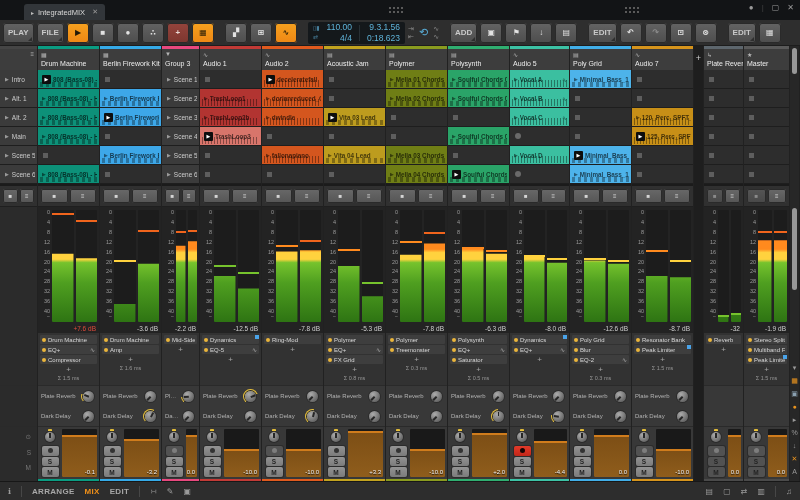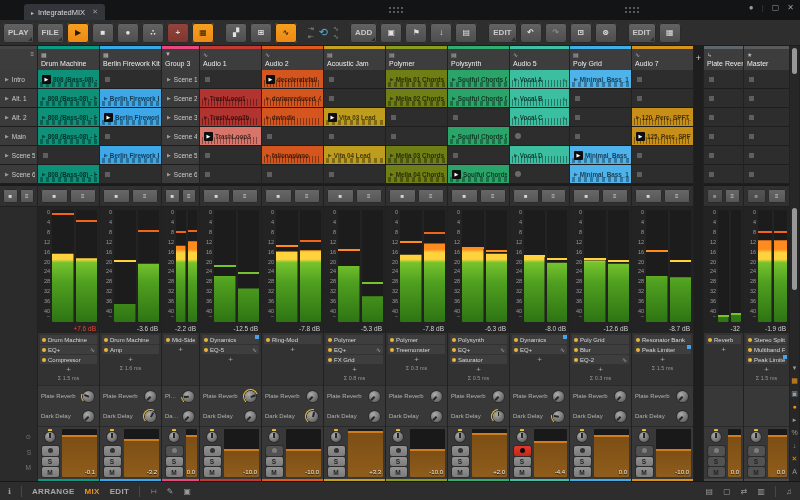--- a/index.html
+++ b/index.html
@@ -137,20 +137,35 @@
     <div class="tbtn">■</div>
     <div class="tbtn">●</div>
     <div class="tbtn">∴</div>
     <div class="tbtn red">+</div>
     <div class="tbtn orange">▦</div>
     <div class="tgap"></div>
     <div class="tbtn">▞</div>
     <div class="tbtn">⊞</div>
     <div class="tbtn orange">∿</div>
     <div class="tgap"></div>
+    <div class="disp">
+      <div class="mini">
+          <span>▯▮</span>
+          <span>⇄</span>
+        </div>
+      <div class="num">
+        <span>110.00</span>
+        <span>4/4</span>
+      </div>
+      <div class="vsep"></div>
+      <div class="num">
+        <span>9.3.1.56</span>
+        <span>0:18.623</span>
+      </div>
+    </div>
     <div class="tico2">
       <span>⇥</span>
       <span>⇤</span>
     </div>
     <div class="loopbtn">⟲</div>
     <div class="tico2">
       <span>∿</span>
       <span>∿</span>
     </div>
     <div class="tgap"></div>

